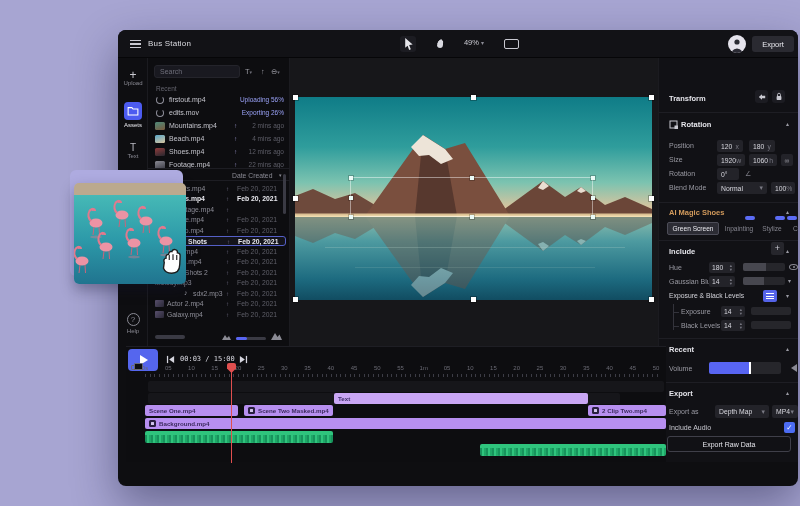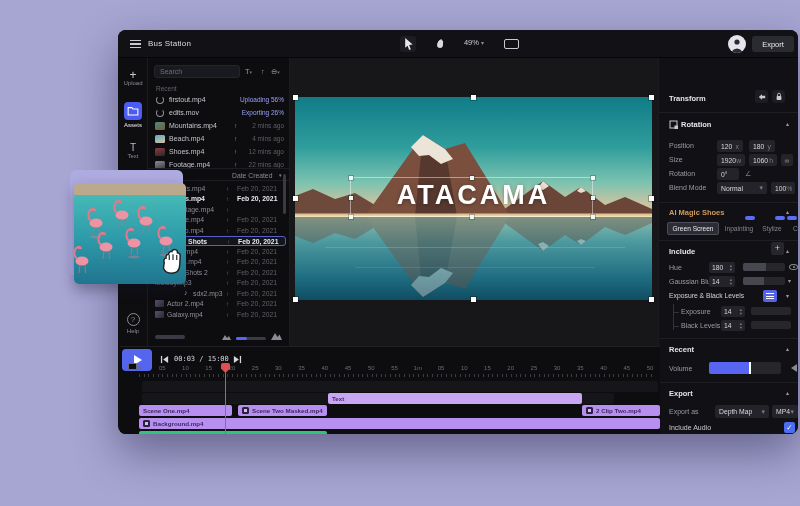--- a/index.html
+++ b/index.html
@@ -1,20 +1,20 @@
 <!DOCTYPE html>
 <html><head>
 <meta charset="utf-8">
 <style>
   * { margin:0; padding:0; box-sizing:border-box; }
   html,body { width:800px; height:506px; overflow:hidden; }
   body { font-family:"Liberation Sans", sans-serif; background:#a7a5d2; position:relative; }
 
   
-  .window { position:absolute; left:118px; top:30px; width:680px; height:404px;
+  .window { position:absolute; left:118px; top:30px; width:680px; height:456px;
     background:#0e0e11; border-radius:8px; overflow:hidden;
     box-shadow:0 18px 45px rgba(25,25,60,.45); }
 
   
   .topbar { position:absolute; left:0; top:0; width:680px; height:28px; background:#121216; border-bottom:1px solid #060608; }
   .hamburger { position:absolute; left:12px; top:10px; width:11px; height:8px; cursor:pointer; }
   .hamburger i { display:block; height:1.4px; background:#c9c9d1; margin-bottom:2px; }
   .apptitle { position:absolute; left:30px; top:9px; font-size:8px; color:#dcdce2; letter-spacing:.2px; }
   .toolbox { position:absolute; top:6px; width:16px; height:16px; border-radius:3px; background:#1c1c22; display:flex; align-items:center; justify-content:center; }
   .zoomsel { position:absolute; left:334px; top:8px; width:44px; font-size:7.5px; color:#c9c9d1; text-align:center; }
@@ -104,21 +104,21 @@
   .checkbox { position:absolute; left:125px; top:364px; width:11px; height:11px; background:#4c6cf2; border-radius:2px;
     color:#fff; font-size:7.5px; line-height:11px; text-align:center; }
   .rawbtn { position:absolute; left:8px; top:378px; width:124px; height:16px; border:1px solid #3f3f49; border-radius:3px;
     color:#e4e4ea; font-size:7px; display:flex; align-items:center; justify-content:center; }
   .vol { position:absolute; left:50px; top:304px; width:72px; height:12px; border-radius:2px; background:#26262b; overflow:hidden; }
   .vol .fill { position:absolute; left:0; top:0; width:40px; height:12px; background:#5865f2; }
   .vol .notch { position:absolute; left:40px; top:0; width:2px; height:12px; background:#fff; }
   .spk { position:absolute; left:128px; top:306px; width:0; height:0; border:4px solid transparent; border-right:6px solid #8a8a94; }
 
   
-  .timeline { position:absolute; left:2px; top:316px; width:540px; height:116px; background:#0d0d10; border-top:1px solid #1e1e24; }
+  .timeline { position:absolute; left:8px; top:316px; width:540px; height:116px; background:#0d0d10; border-top:1px solid #1e1e24; }
   .playbtn { position:absolute; left:2px; top:2px; width:30px; height:22px; background:#5566ee; border-radius:4px;
     display:flex; align-items:center; justify-content:center; }
   .playbtn i { width:0; height:0; border-left:8px solid #fff; border-top:5px solid transparent; border-bottom:5px solid transparent; margin-left:2px; }
   .timecode { position:absolute; left:54px; top:8px; font-size:7px; color:#d8d8e0; font-family:"DejaVu Sans Mono",monospace; }
   .ruler-label { position:absolute; top:18px; transform:translateX(-50%); font-size:6px; color:#6a6a74; }
   .ticks { position:absolute; left:19px; top:27px; width:516px; height:3px;
     background:repeating-linear-gradient(90deg,#3c3c45 0 1px,transparent 1px 4.65px); }
   .trackstrip { position:absolute; height:11px; background:#16161a; border-radius:2px; }
   .clip { position:absolute; height:11px; border-radius:2px; font-size:6.2px; font-weight:bold; color:#3b2a5e;
     display:flex; align-items:center; padding:0 4px; white-space:nowrap; overflow:hidden; }
@@ -364,21 +364,20 @@
           <path d="M128 38 L150 52 L162 119 L120 119 Z" fill="#57382e"></path>
           <path d="M116 50 L128 38 L150 52 L158 62 L146 67 L134 58 L124 59 Z" fill="#ede4d8"></path>
         </g>
         <use href="#mtns" transform="translate(0,238) scale(1,-1)" opacity="0.38"></use>
         <rect x="0" y="116.5" width="357" height="3.5" fill="#e9cf9f" opacity=".9"></rect>
         <rect x="0" y="118.6" width="357" height="1.2" fill="#f6e3b6"></rect>
         <rect x="30" y="150" width="300" height="1" fill="#bcd8cc" opacity=".25"></rect>
         <rect x="60" y="170" width="240" height="1" fill="#bcd8cc" opacity=".15"></rect>
       </svg>
     </div>
-    <div class="atacama">ATACAMA</div>
 
     <span class="hdl" style="left:3px;  top:37px;"></span>
     <span class="hdl" style="left:181px;top:37px;"></span>
     <span class="hdl" style="left:359px;top:37px;"></span>
     <span class="hdl" style="left:3px;  top:138px;"></span>
     <span class="hdl" style="left:359px;top:138px;"></span>
     <span class="hdl" style="left:3px;  top:239px;"></span>
     <span class="hdl" style="left:181px;top:239px;"></span>
     <span class="hdl" style="left:359px;top:239px;"></span>
 

